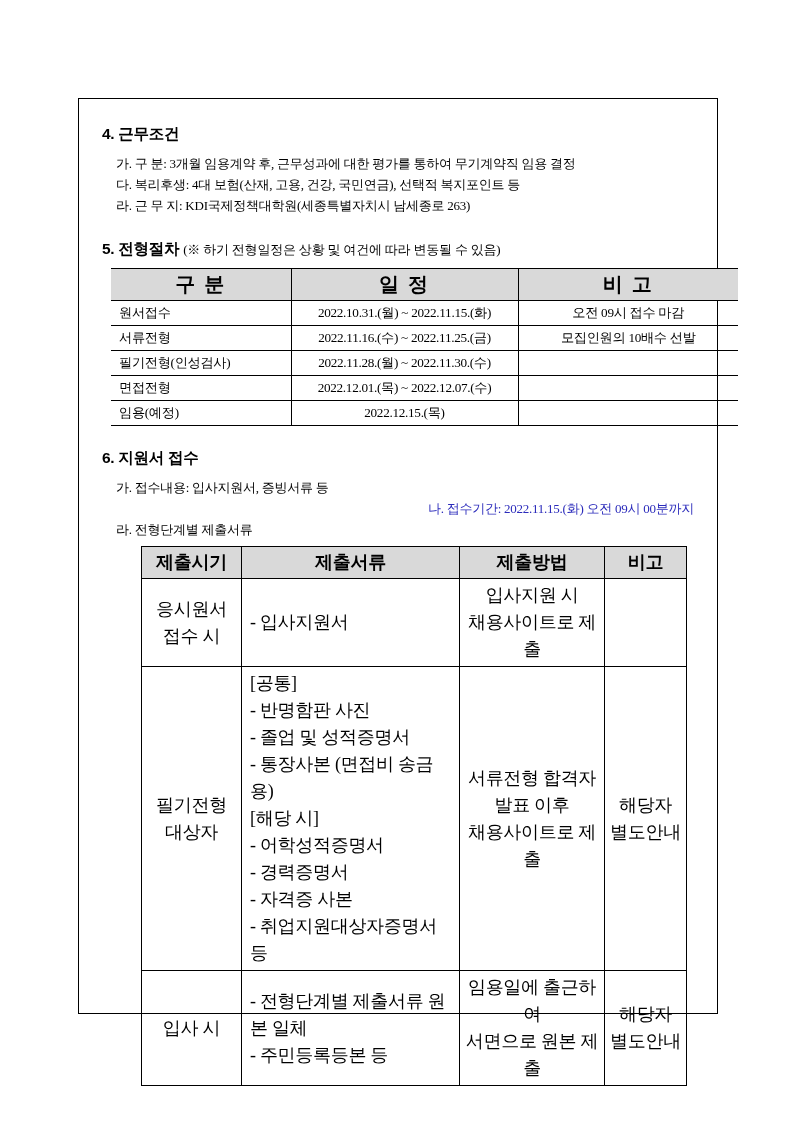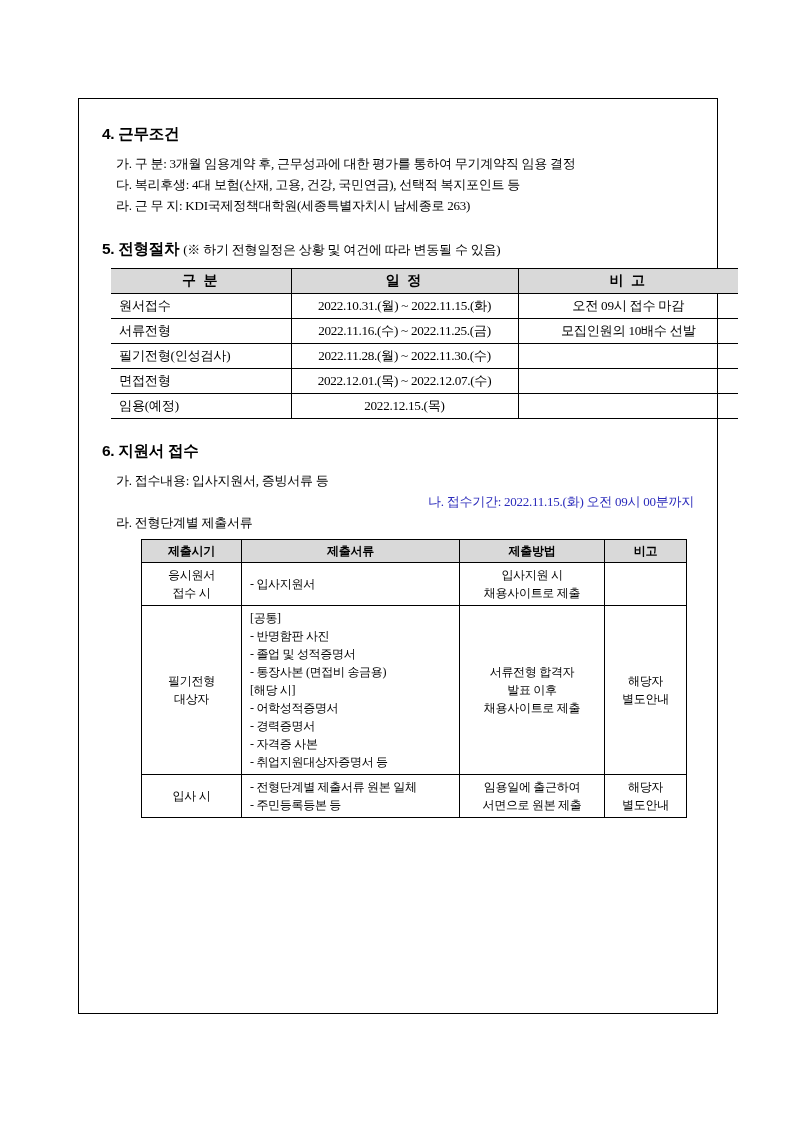--- a/index.html
+++ b/index.html
@@ -79,21 +79,21 @@
     border-left: none;
     border-right: none;
     padding: 2px 6px;
     height: 20px;
     vertical-align: middle;
   }
   table.schedule th {
     background: #d9d9d9;
     font-weight: bold;
     text-align: center;
-    font-size: 14px;
+    font-size: 20px;
     letter-spacing: 2px;
     border-top: 1.6px solid #000;
   }
   table.schedule td.c1 { text-align: left;   padding-left: 8px; font-family: Liberation Serif, serif; }
   table.schedule td.c2 { text-align: center; }
   table.schedule td.c3 { text-align: center; font-family: Liberation Serif, serif; }
   table.schedule tr > *:nth-child(2),
   table.schedule tr > *:nth-child(3) {
     border-left: 1.2px solid #000;
   }
@@ -103,21 +103,21 @@
   table.docs {
     width: 545px;
     margin: 6px 0 0 39px;
     table-layout: fixed;
   }
   table.docs th,
   table.docs td {
     border: 1.1px solid #000;
     padding: 3px 5px;
     vertical-align: middle;
-    font-size: 12px;
+    font-size: 18px;
     line-height: 1.5;
   }
   table.docs th {
     background: #d9d9d9;
     font-weight: bold;
     text-align: center;
     border-top: 1.6px solid #000;
     border-bottom: 1.6px solid #000;
     padding: 2px 4px;
     height: 18px;

